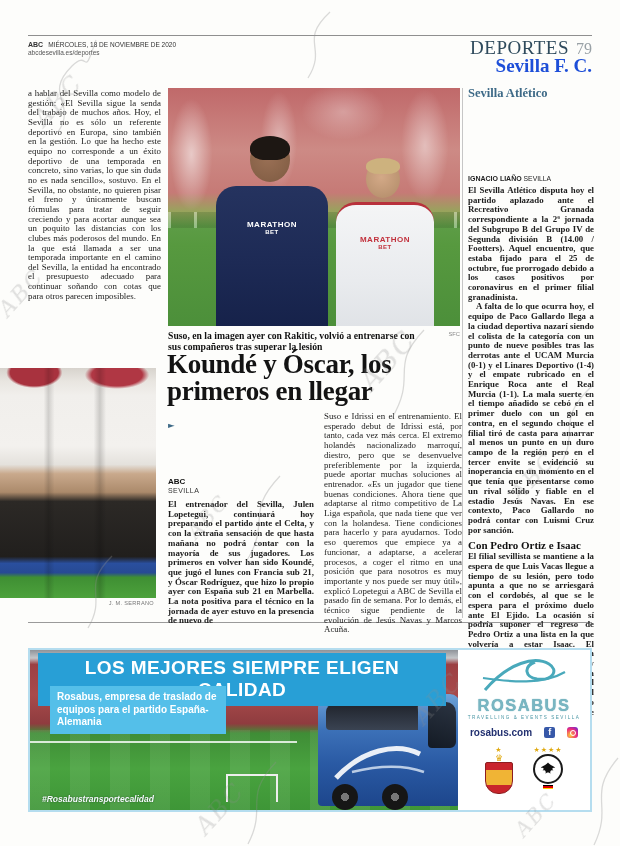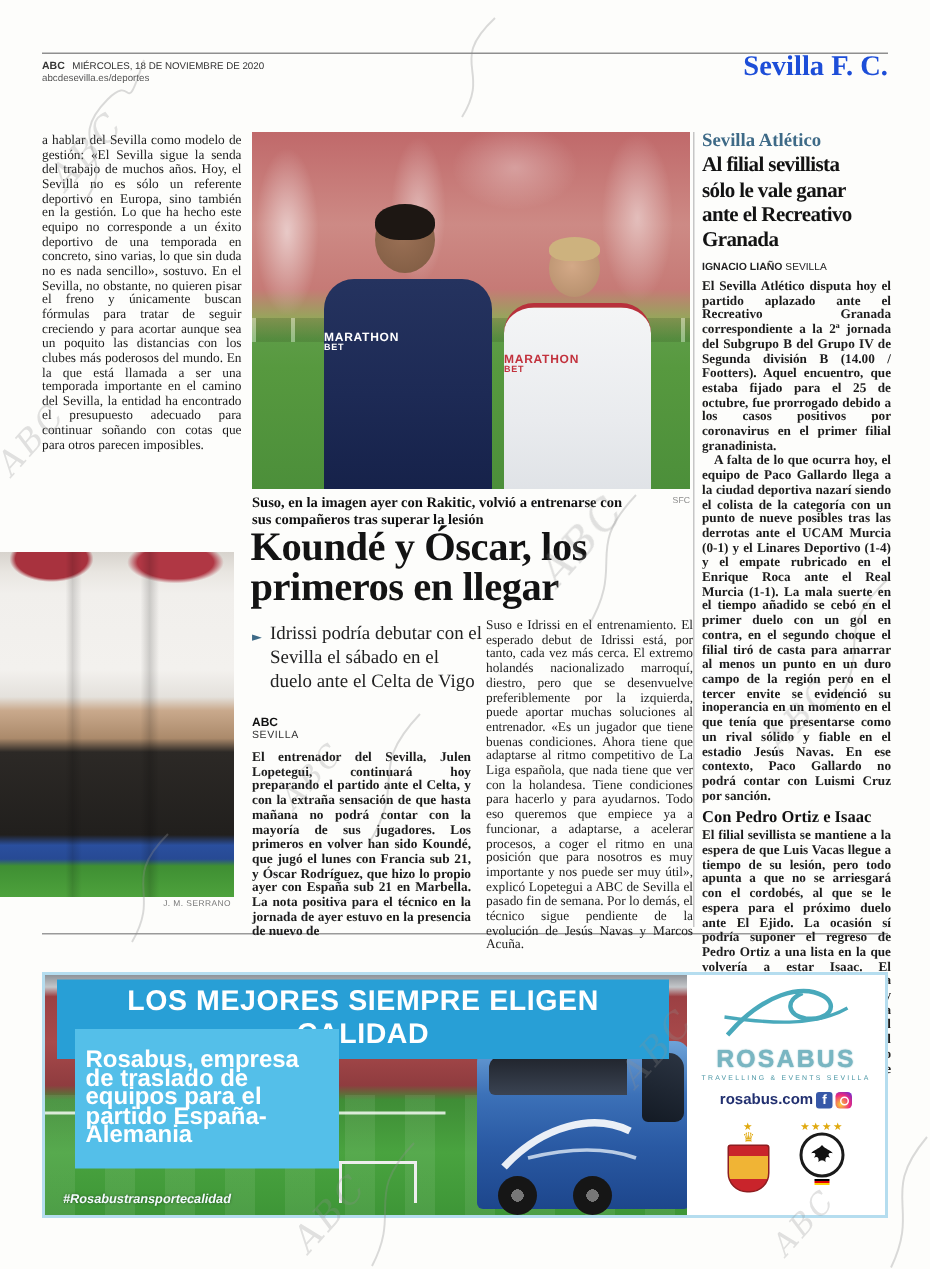--- a/index.html
+++ b/index.html
@@ -61,21 +61,21 @@
   .player-suso .p-hair{background:#1d1713;}
   .player-suso .p-torso{width:112px;height:140px;
     background:linear-gradient(180deg,#25335f 0%,#1d2a55 55%,#16224a 100%);}
   .player-rakitic{left:168px;top:72px;width:98px;height:170px;}
   .player-rakitic .p-head{width:34px;height:38px;margin-left:30px;
     background:radial-gradient(circle at 45% 45%, #d3a987, #b08a67);}
   .player-rakitic .p-hair{background:#cdb27e;height:42%;}
   .player-rakitic .p-torso{width:98px;height:126px;
     background:linear-gradient(180deg,#f4f5f6 0%,#e9ebee 60%,#dfe2e6 100%);
     border-top:3px solid #b8313c;}
-  .sponsor{position:absolute;left:0;right:0;text-align:left;
+  .sponsor{position:absolute;left:0;right:0;text-align:center;
     font-family:"Liberation Sans",sans-serif;font-weight:bold;letter-spacing:.5px;}
   .sponsor .l1{display:block;font-size:8px;line-height:9px;}
   .sponsor .l2{display:block;font-size:6px;line-height:7px;}
   .player-suso .sponsor{top:34px;color:#fff;}
   .player-rakitic .sponsor{top:30px;color:#c2323d;}
 
   
   .caption{position:absolute;left:168px;top:330px;width:252px;font-size:9.7px;font-weight:bold;
     line-height:11.4px;color:#111;}
   .caption-credit{position:absolute;left:438px;top:331px;width:22px;text-align:right;
@@ -112,41 +112,41 @@
   .ad-photo{position:absolute;left:0;top:0;width:430px;height:100%;
     background:linear-gradient(180deg,#8f9399 0%,#c3c6c9 5%,#9c4043 9%,#a84a4b 28%,
       #8f3c3f 46%,#3f8d36 52%,#49a33f 74%,#3e9637 100%);}
   .ad-photo .stripes{position:absolute;left:0;right:0;top:50%;bottom:0;
     background:repeating-linear-gradient(90deg,rgba(255,255,255,.08) 0 20px,transparent 20px 40px);}
   .ad-photo .sideline{position:absolute;left:0;width:62%;top:57%;height:1.5px;background:rgba(255,255,255,.8);}
   .goal{position:absolute;left:196px;bottom:8px;width:48px;height:26px;border:2px solid #eee;border-bottom:none;}
   .ad-banner{position:absolute;left:8px;top:3px;width:408px;background:#289fd6;color:#fff;
     font-weight:bold;font-size:19px;letter-spacing:.4px;text-align:center;padding:4px 0 5px;}
   .ad-subbox{position:absolute;left:20px;top:36px;width:162px;background:#54bfe9;color:#fff;
-    font-weight:bold;font-size:16px;line-height:12.6px;padding:15px 7px;}
+    font-weight:bold;font-size:10px;line-height:12.6px;padding:5px 7px;}
   .ad-hashtag{position:absolute;left:12px;bottom:6px;color:#f4fafd;font-style:italic;font-weight:bold;
     font-size:8.5px;text-shadow:0 0 2px rgba(0,0,0,.45);}
   .bus{position:absolute;left:288px;top:44px;width:142px;height:112px;}
   .bus-body{position:absolute;inset:0;border-radius:14px 10px 4px 4px;
     background:linear-gradient(180deg,#6ea3d8 0%,#3c71b8 32%,#2a5aa4 62%,#1d468c 100%);}
   .bus-windows{position:absolute;left:8px;top:10px;width:92px;height:26px;border-radius:8px 0 0 4px;
     background:linear-gradient(180deg,#20242c,#3a4352);}
   .bus-windshield{position:absolute;right:4px;top:8px;width:28px;height:46px;border-radius:4px 10px 6px 4px;
     background:linear-gradient(200deg,#2b3442,#131a24);}
   .bus-swoosh{position:absolute;left:14px;top:44px;}
   .wheel{position:absolute;bottom:-4px;width:26px;height:26px;border-radius:50%;
     background:radial-gradient(circle,#777 0 22%,#161616 23% 100%);}
   .wheel.w1{left:14px;} .wheel.w2{left:64px;}
 
   .ad-right{position:absolute;right:0;top:0;width:132px;height:100%;background:#fff;text-align:center;}
   .rosabus-swoosh{margin-top:4px;}
   .rosabus-name{font-size:16.5px;font-weight:bold;letter-spacing:1.5px;color:#79b6c2;
     text-shadow:0 0 1px #4b97a5;line-height:15px;}
   .rosabus-tagline{font-size:4.6px;letter-spacing:1.5px;color:#4b97a5;margin-top:2px;}
-  .web-row{margin-top:7px;display:flex;justify-content:center;align-items:center;gap:2px;}
+  .web-row{margin-top:7px;display:flex;justify-content:center;align-items:center;gap:12px;}
   .website{font-size:10px;font-weight:bold;color:#223070;}
   .fb-icon{width:11px;height:11px;background:#3758a8;border-radius:2px;color:#fff;
     font-size:9px;font-weight:bold;line-height:11px;text-align:center;}
   .ig-icon{width:11px;height:11px;border-radius:3px;position:relative;
     background:radial-gradient(circle at 30% 75%, #f9ce34, #ee2a7b 55%, #6228d7 95%);}
   .ig-icon::after{content:"";position:absolute;inset:2.5px;border:1px solid #fff;border-radius:3px;}
   .crests-row{margin-top:8px;display:flex;justify-content:center;align-items:flex-start;gap:20px;}
   .crest-col{display:flex;flex-direction:column;align-items:center;}
   .stars-gold{color:#e0a90f;font-size:7px;line-height:8px;letter-spacing:1px;font-family:"DejaVu Sans",sans-serif;}
   .spain-crown{font-size:9px;line-height:8px;color:#e0a90f;font-family:"DejaVu Sans",sans-serif;}
@@ -166,20 +166,23 @@
 <div class="page">
 
   <div class="hdr-rule"></div>
   <div class="hdr-left">
     <div>
       <span class="hdr-brand">ABC</span><span>MIÉRCOLES, 18 DE NOVIEMBRE DE 2020</span>
     </div>
     <div class="hdr-site">abcdesevilla.es/deportes</div>
   </div>
   <div class="hdr-right">
+    <div>
+      <span class="hdr-section">DEPORTES</span><span class="hdr-pagenum">79</span>
+    </div>
     <div class="hdr-subsection">Sevilla F. C.</div>
   </div>
 
   <div class="leftcol">a hablar del Sevilla como modelo de gestión: «El Sevilla sigue la senda del trabajo de muchos años. Hoy, el Sevilla no es sólo un referente deportivo en Europa, sino también en la gestión. Lo que ha hecho este equipo no corresponde a un éxito deportivo de una temporada en concreto, sino varias, lo que sin duda no es nada sencillo», sostuvo. En el Sevilla, no obstante, no quieren pisar el freno y únicamente buscan fórmulas para tratar de seguir creciendo y para acortar aunque sea un poquito las distancias con los clubes más poderosos del mundo. En la que está llamada a ser una temporada importante en el camino del Sevilla, la entidad ha encontrado el presupuesto adecuado para continuar soñando con cotas que para otros parecen imposibles.</div>
 
   <div class="leftphoto"></div>
   <div class="leftphoto-credit">J. M. SERRANO</div>
 
   <div class="vrule"></div>
   <div class="botrule"></div>
@@ -213,38 +216,31 @@
   <div class="caption">Suso, en la imagen ayer con Rakitic, volvió a entrenarse con sus compañeros tras superar la lesión</div>
   <div class="caption-credit">SFC</div>
 
   <div class="headline">
     <div>Koundé y Óscar, los</div>
     <div>primeros en llegar</div>
   </div>
 
   <div class="deck">
     <span class="deck-bullet">►</span>
-    <span>Idrissi podría debutar con el Sevilla el sábado en el duelo ante el Celta de Vigo</span>
   </div>
 
   <div class="byline">
     <div class="byline-name">ABC</div>
     <div class="byline-place">SEVILLA</div>
   </div>
 
   <div class="bodycol bodycol1">El entrenador del Sevilla, Julen Lopetegui, continuará hoy preparando el partido ante el Celta, y con la extraña sensación de que hasta mañana no podrá contar con la mayoría de sus jugadores. Los primeros en volver han sido Koundé, que jugó el lunes con Francia sub 21, y Óscar Rodríguez, que hizo lo propio ayer con España sub 21 en Marbella. La nota positiva para el técnico en la jornada de ayer estuvo en la presencia de nuevo de</div>
   <div class="bodycol bodycol2">Suso e Idrissi en el entrenamiento. El esperado debut de Idrissi está, por tanto, cada vez más cerca. El extremo holandés nacionalizado marroquí, diestro, pero que se desenvuelve preferiblemente por la izquierda, puede aportar muchas soluciones al entrenador. «Es un jugador que tiene buenas condiciones. Ahora tiene que adaptarse al ritmo competitivo de La Liga española, que nada tiene que ver con la holandesa. Tiene condiciones para hacerlo y para ayudarnos. Todo eso queremos que empiece ya a funcionar, a adaptarse, a acelerar procesos, a coger el ritmo en una posición que para nosotros es muy importante y nos puede ser muy útil», explicó Lopetegui a ABC de Sevilla el pasado fin de semana. Por lo demás, el técnico sigue pendiente de la evolución de Jesús Navas y Marcos Acuña.</div>
 
   <div class="kicker">Sevilla Atlético</div>
-  <div class="side-headline">
-    <div>Al filial sevillista</div>
-    <div>sólo le vale ganar</div>
-    <div>ante el Recreativo</div>
-    <div>Granada</div>
-  </div>
   <div class="side-byline">
     <b>IGNACIO LIAÑO</b>
     <span>SEVILLA</span>
   </div>
   <div class="side-flow">
     <p>El Sevilla Atlético disputa hoy el partido aplazado ante el Recreativo Granada correspondiente a la 2ª jornada del Subgrupo B del Grupo IV de Segunda división B (14.00 / Footters). Aquel encuentro, que estaba fijado para el 25 de octubre, fue prorrogado debido a los casos positivos por coronavirus en el primer filial granadinista.</p>
     <p class="indent">A falta de lo que ocurra hoy, el equipo de Paco Gallardo llega a la ciudad deportiva nazarí siendo el colista de la categoría con un punto de nueve posibles tras las derrotas ante el UCAM Murcia (0-1) y el Linares Deportivo (1-4) y el empate rubricado en el Enrique Roca ante el Real Murcia (1-1). La mala suerte en el tiempo añadido se cebó en el primer duelo con un gol en contra, en el segundo choque el filial tiró de casta para amarrar al menos un punto en un duro campo de la región pero en el tercer envite se evidenció su inoperancia en un momento en el que tenía que presentarse como un rival sólido y fiable en el estadio Jesús Navas. En ese contexto, Paco Gallardo no podrá contar con Luismi Cruz por sanción.</p>
     <div class="side-subhead">Con Pedro Ortiz e Isaac</div>
     <p>El filial sevillista se mantiene a la espera de que Luis Vacas llegue a tiempo de su lesión, pero todo apunta a que no se arriesgará con el cordobés, al que se le espera para el próximo duelo ante El Ejido. La ocasión sí podría suponer el regreso de Pedro Ortiz a una lista en la que volvería a estar Isaac. El Recreativo Granada no ha facilitado la lista de convocados y llega con un empate y una victoria al duelo ante el filial nervionense. Pablo Morales, del Comité Andaluz, será el árbitro encargado de dirigir este encuentro.</p>
   </div>

